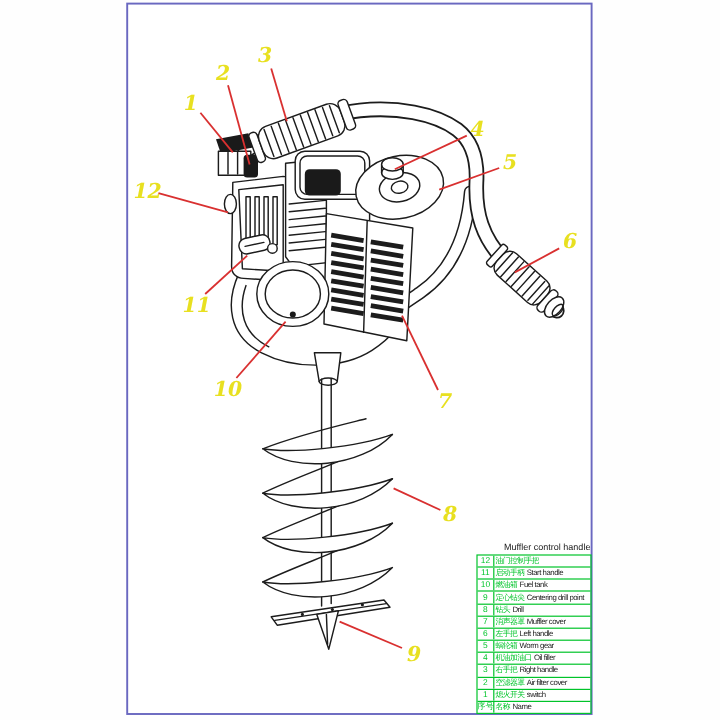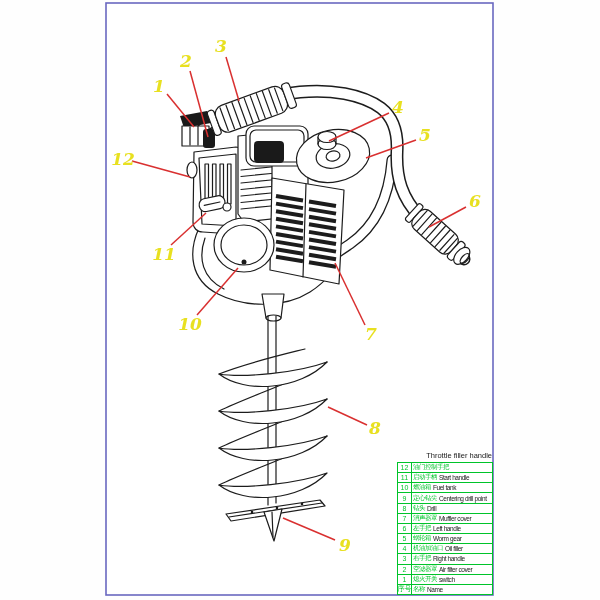--- a/index.html
+++ b/index.html
@@ -208,21 +208,21 @@
     <text class="num" x="371" y="340">7</text>
     <text class="num" x="375" y="434">8</text>
     <text class="num" x="345" y="551">9</text>
     <text class="num" x="190" y="330">10</text>
     <text class="num" x="164" y="260">11</text>
     <text class="num" x="123" y="165">12</text>
   </g>
 </svg>
 
 
-<div id="overflow-label">Throttle filler handle</div>
+<div id="overflow-label">Muffler control handle</div>
 
 
 <div id="ptable">
   <div class="prow">
     <span class="pno">12</span>
     <span class="pzh">油门控制手把</span>
     <span class="pen"></span>
   </div>
   <div class="prow">
     <span class="pno">11</span>

